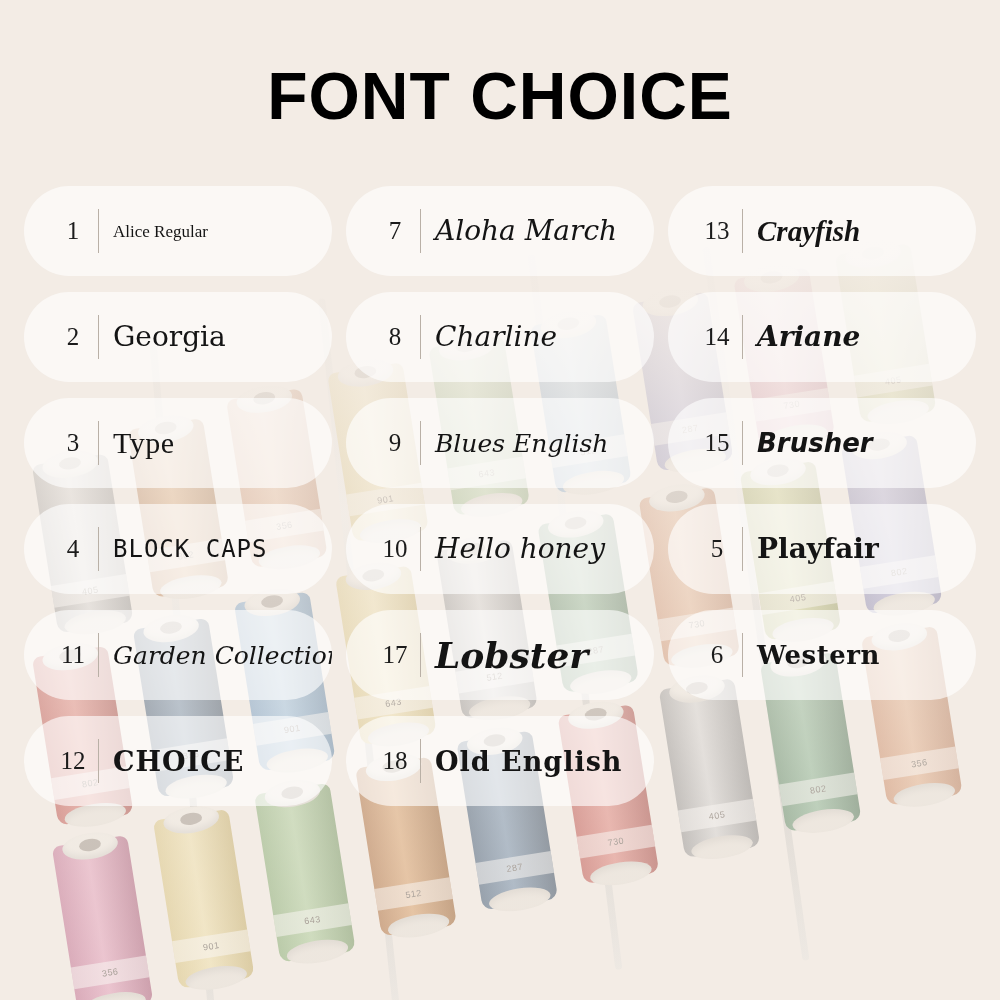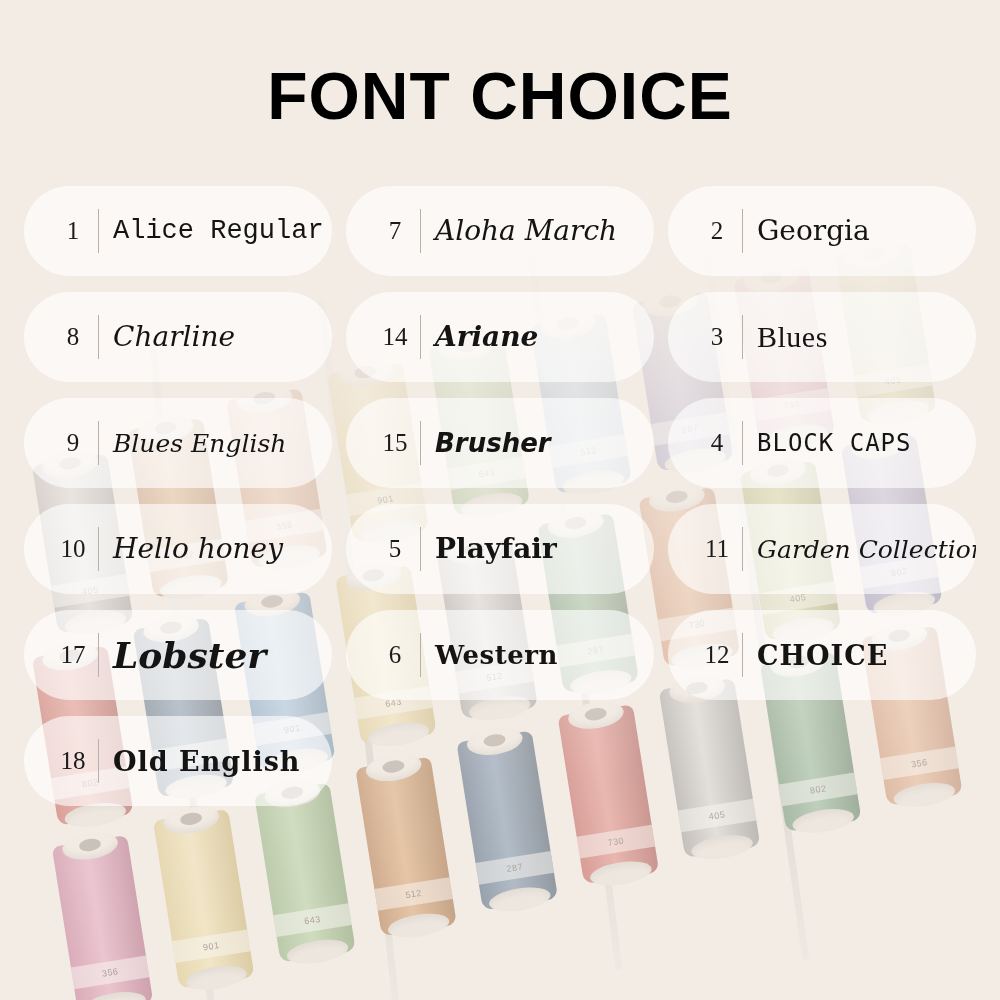--- a/index.html
+++ b/index.html
@@ -163,21 +163,21 @@
     flex: 0 0 1px;
   }
   .card-name {
     font-size: 27px;
     color: #141414;
     white-space: nowrap;
     line-height: 1;
   }
 
   
-  .f-serif      { font-family: Liberation Mono, monospace; font-size: 27px; }
+  .f-serif      { font-family: Liberation Serif, serif; font-size: 17px; }
   .f-georgia    { font-family: "DejaVu Serif", serif; font-size: 28px; }
   .f-type       { font-family: "Liberation Serif", serif; font-size: 30px; letter-spacing: .5px; }
   .f-blockcaps  { font-family: "DejaVu Sans Mono", monospace; font-size: 24px; letter-spacing: 1px; }
   .f-playfair   { font-family: "DejaVu Serif", serif; font-weight: bold; font-size: 28px; }
   .f-western    { font-family: "DejaVu Serif", serif; font-weight: bold; font-size: 26px; letter-spacing: .5px; }
 
   .f-script     { font-family: "DejaVu Serif", serif; font-style: italic; font-size: 28px; }
   .f-script-b   { font-family: "DejaVu Serif", serif; font-style: italic; font-weight: bold; font-size: 28px; }
   .f-script-sm  { font-family: "DejaVu Serif", serif; font-style: italic; font-size: 25px; }
   .f-riley      { font-family: "DejaVu Serif", serif; font-weight: bold; font-size: 27px; letter-spacing: 1px; }
@@ -376,41 +376,46 @@
     <div class="font-card">
       <div class="card-num">1</div>
       <div class="card-divider"></div>
       <div class="card-name f-serif">Alice Regular</div>
     </div>
     <div class="font-card">
       <div class="card-num">7</div>
       <div class="card-divider"></div>
       <div class="card-name f-script">Aloha March</div>
     </div>
+    <div class="font-card">
+      <div class="card-num">13</div>
+      <div class="card-divider"></div>
+      <div class="card-name f-bold-it">Crayfish</div>
+    </div>
 
     <div class="font-card">
       <div class="card-num">2</div>
       <div class="card-divider"></div>
       <div class="card-name f-georgia">Georgia</div>
     </div>
     <div class="font-card">
       <div class="card-num">8</div>
       <div class="card-divider"></div>
       <div class="card-name f-script">Charline</div>
     </div>
     <div class="font-card">
       <div class="card-num">14</div>
       <div class="card-divider"></div>
       <div class="card-name f-script-b">Ariane</div>
     </div>
 
     <div class="font-card">
       <div class="card-num">3</div>
       <div class="card-divider"></div>
-      <div class="card-name f-type">Blues</div>
+      <div class="card-name f-type">Type</div>
     </div>
     <div class="font-card">
       <div class="card-num">9</div>
       <div class="card-divider"></div>
       <div class="card-name f-script-sm">Blues English</div>
     </div>
     <div class="font-card">
       <div class="card-num">15</div>
       <div class="card-divider"></div>
       <div class="card-name f-brusher">Brusher</div>

